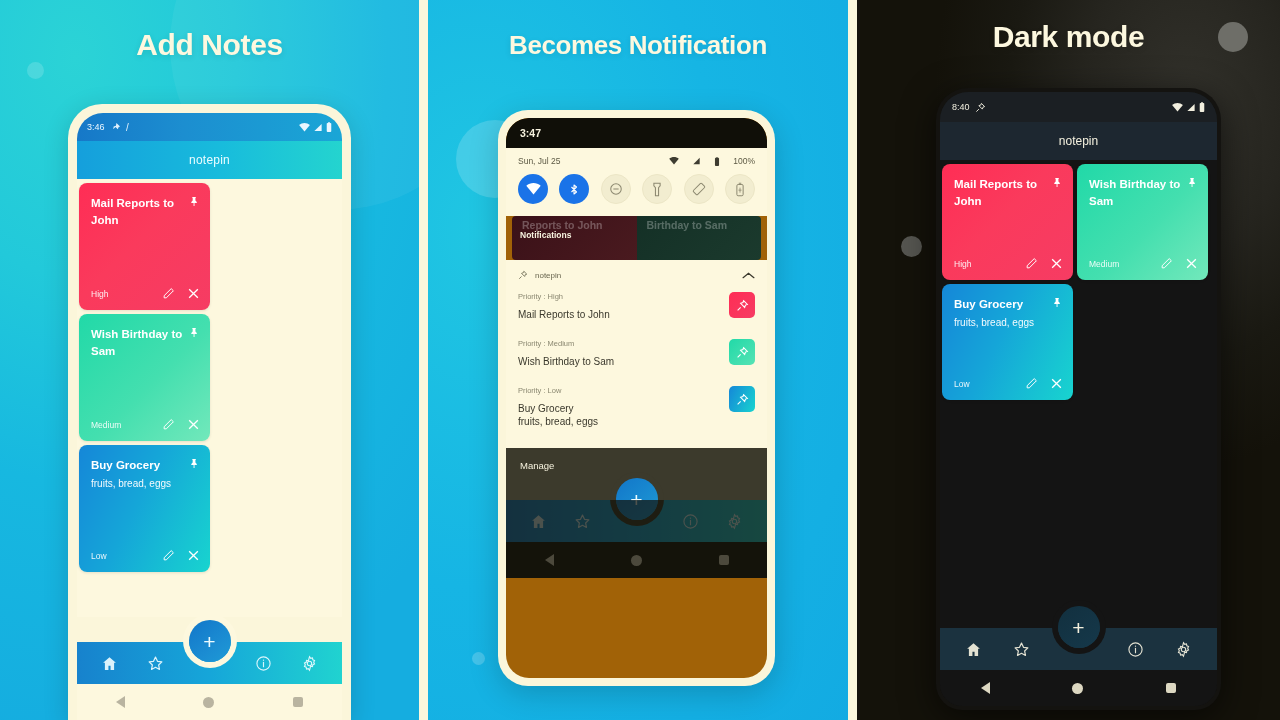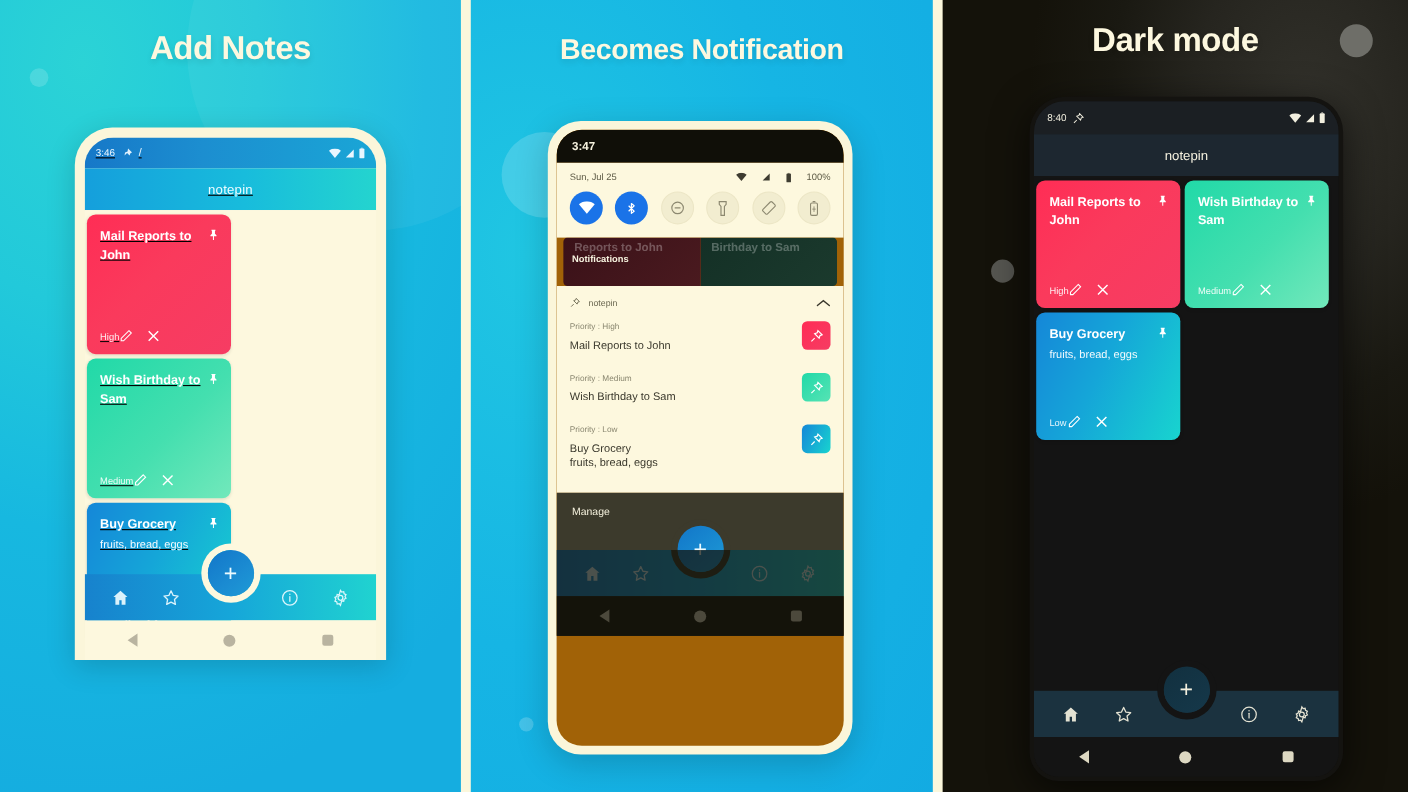--- a/index.html
+++ b/index.html
@@ -32,26 +32,25 @@
   }
   .h1 { top: 28px; font-size: 30px; }
   .h2 { top: 30px; font-size: 26px; }
   .h3 { top: 20px; font-size: 30px; }
 
   
   .phone {
     position: absolute; overflow: hidden;
   }
   .phone-light {
-    left: 68px; top: 116px; width: 283px; height: 484px;
+    left: 68px; top: 104px; width: 283px; height: 616px;
     background: #fbf6da;
     border-radius: 34px 34px 0 0;
     padding: 9px 9px 0 9px;
     box-shadow: 0 6px 26px rgba(0,0,0,.16);
-    text-decoration: underline;
   }
   .phone-screen { position: relative; width: 100%; height: 100%; overflow: hidden; border-radius: 26px 26px 0 0; }
   .phone-dark {
     left: 79px; top: 88px; width: 285px; height: 622px;
     background: #141310; border-radius: 32px 32px 26px 26px;
     padding: 4px; box-shadow: 0 8px 34px rgba(0,0,0,.6);
   }
 
   
   .statusbar { display:flex; align-items:center; justify-content:space-between; font-size:9px; }
@@ -80,21 +79,21 @@
     width: 131px; height: 127px; border-radius: 8px;
     padding: 12px 10px 10px 12px;
     display:flex; flex-direction:column; justify-content:space-between;
     color:#fff; position:relative;
     box-shadow: 0 1px 3px rgba(0,0,0,.10);
   }
   .note-dk { width: 131px; height: 116px; }
   .note-title-row { display:flex; align-items:flex-start; justify-content:space-between; gap:4px; }
   .note-title { font-size:11.5px; font-weight:bold; line-height:1.5; }
   .note-sub { font-size:10px; margin-top:4px; opacity:.95; }
-  .note-foot { display:flex; align-items:center; justify-content:flex-start; }
+  .note-foot { display:flex; align-items:center; justify-content:space-between; }
   .note-prio { font-size:8.5px; opacity:.9; }
   .note-acts { display:flex; align-items:center; gap:12px; }
   .pin-ico { width:11px; height:13px; flex:0 0 auto; }
   .ico { width:13px; height:13px; }
 
   .c-red   { background: linear-gradient(135deg,#FF2D55 0%, #FA3A5C 45%, #F63C63 100%); }
   .c-green { background: linear-gradient(135deg,#21D9A8 0%, #44DFAF 55%, #72E8BB 100%); }
   .c-blue  { background: linear-gradient(115deg,#1587D8 0%, #15A6D8 45%, #18D4CF 100%); }
 
   

